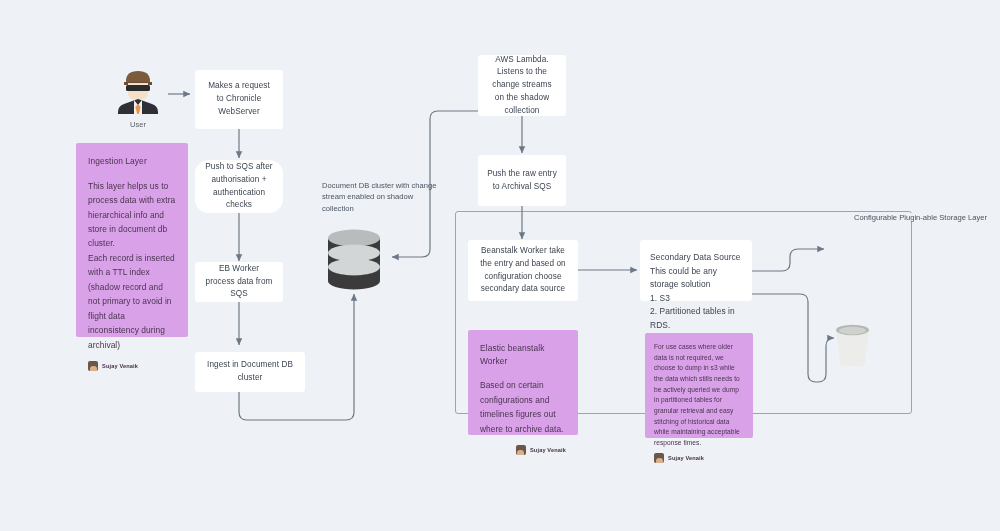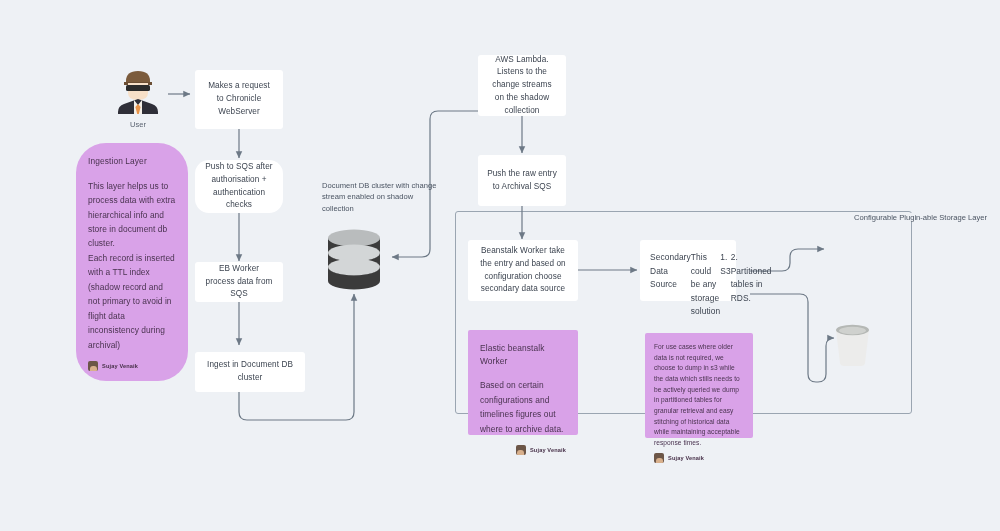--- a/index.html
+++ b/index.html
@@ -245,37 +245,37 @@
       <path d="M3,39 L3,53 A26,8.5 0 0 0 55,53 L55,39 A26,8.5 0 0 1 3,39 Z" fill="#3b3b3b"></path>
     </svg>
   </div>
 
   <div class="card" style="left:478px; top:55px; width:88px; height:61px;">AWS Lambda. Listens to the change streams on the shadow collection</div>
 
   <div class="card" style="left:468px; top:240px; width:110px; height:61px;">Beanstalk Worker take the entry and based on configuration choose secondary data source</div>
 
   <div class="card" style="left:478px; top:155px; width:88px; height:51px;">Push the raw entry to Archival SQS</div>
 
-  <div class="card left-align" style="left:640px; top:240px; width:96px; height:61px; flex-direction:row;">
+  <div class="card left-align" style="left:640px; top:240px; width:112px; height:61px; flex-direction:column;">
     <div>Secondary Data Source</div>
     <div>This could be any storage solution</div>
     <div>1. S3</div>
     <div>2. Partitioned tables in RDS.</div>
   </div>
 
 
   <div id="bucket-icon">
     <svg width="39" height="45" viewBox="0 0 39 45">
       <path d="M3,8 L36,8 L32,41 Q31.5,44 28,44 L11,44 Q7.5,44 7,41 Z" fill="#ececeb"></path>
       <ellipse cx="19.5" cy="8" rx="16.5" ry="5.2" fill="#b5b8b5"></ellipse>
       <ellipse cx="19.5" cy="8.6" rx="13.5" ry="3.8" fill="#cfd1ce"></ellipse>
     </svg>
   </div>
 
-  <div class="note" style="left:76px; top:143px; width:112px; height:238px;border-radius:30px;">
+  <div class="note" style="left:76px; top:143px; width:112px; height:194px;">
     <div class="note-title">Ingestion Layer</div>
     <div class="note-body" style="white-space:pre-line;">This layer helps us to process data with extra hierarchical info and store in document db cluster.
 Each record is inserted with a TTL index (shadow record and not primary to avoid in flight data inconsistency during archival)</div>
     <div class="note-author">
       <span class="av"></span>
       <span class="nm">Sujay Venaik</span>
     </div>
   </div>
 
   <div class="note" style="left:468px; top:330px; width:110px; height:105px;align-items:flex-end;">

